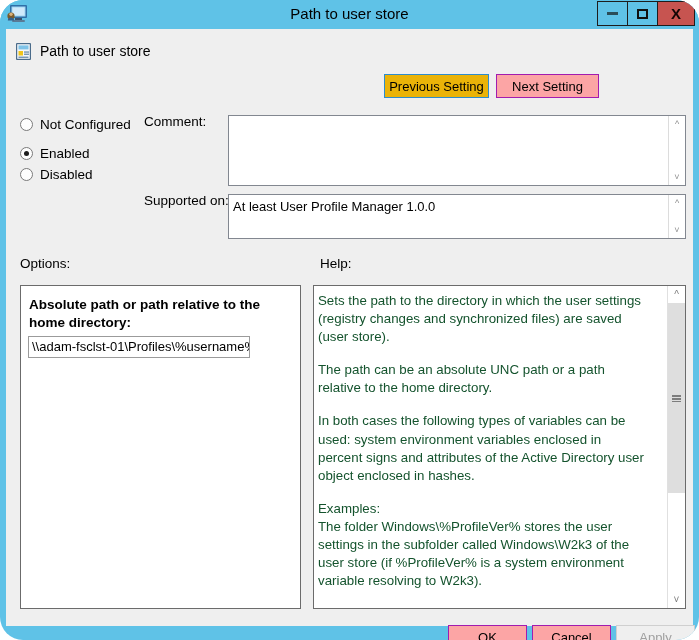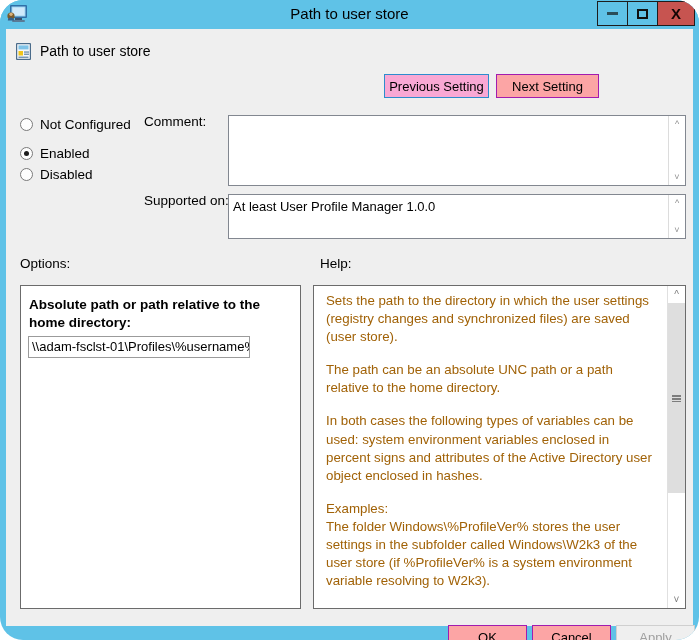--- a/index.html
+++ b/index.html
@@ -122,21 +122,21 @@
     box-sizing: border-box;
     text-align: center;
     line-height: 1;
     display: flex;
     align-items: center;
     justify-content: center;
     padding: 0;
   }
   .btn.focused {
     border: 1px solid #2e8ccd;
-    background: #f9a8d4;
+    background: #eab308;
   }
   .btn.disabled {
     color: #a0a0a0;
     background: #efefef;
     border: 1px solid #cfcfcf;
   }
   #prev-setting {
     position: absolute;
     left: 378px; top: 45px;
     width: 105px; height: 24px;
@@ -262,24 +262,24 @@
     font-size: 13px;
     color: #000;
     padding: 0 3px;
     line-height: 20px;
     white-space: nowrap;
     overflow: hidden;
   }
 
   .help-text {
     position: absolute;
-    left: 12px; top: 6px;
+    left: 4px; top: 6px;
     width: 330px;
     font-size: 13.3px;
-    color: #a16207;
+    color: #14532d;
     line-height: 18.1px;
     overflow: hidden;
     height: 310px;
   }
   .help-text p { margin: 0 0 15px 0; }
   .help-text p:last-child { margin-bottom: 0; }
 
   #help-scroll {
     position: absolute;
     right: 0; top: 0;

